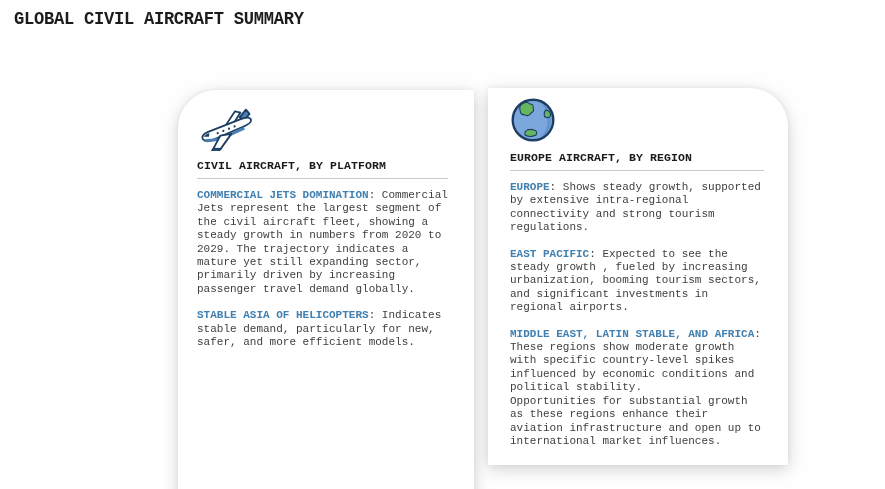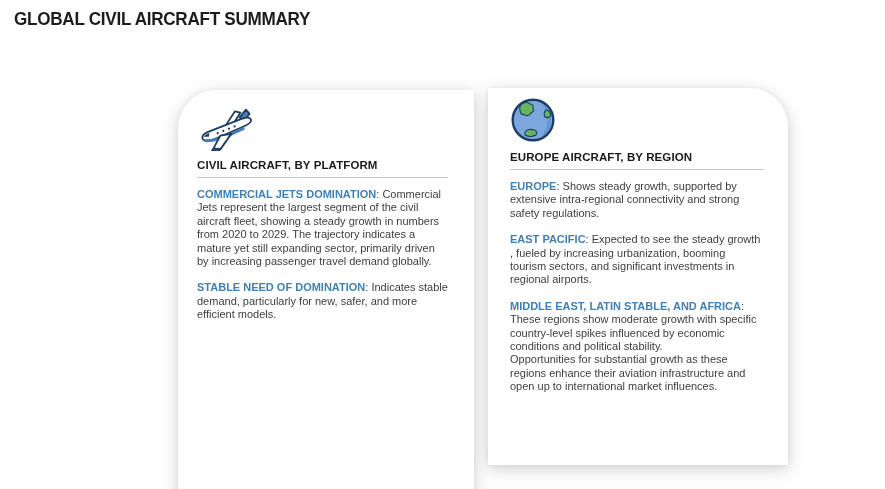--- a/index.html
+++ b/index.html
@@ -1,18 +1,18 @@
 <!DOCTYPE html>
 <html><head>
 <meta charset="utf-8">
 <style>
   html,body { margin:0; padding:0; background:#ffffff; }
   .stage {
     position:relative; width:885px; height:489px; background:#fefefe;
-    overflow:hidden; font-family:Liberation Sans, sans-serif;
+    overflow:hidden; font-family:Liberation Mono, monospace;
   }
   .page-title {
     position:absolute; left:14px; top:8px; margin:0;
     font-size:19px; font-weight:700; color:#1c1c1c;
     letter-spacing:-0.3px; white-space:nowrap;
     transform:scaleX(0.9); transform-origin:left center;
   }
   .card {
     position:absolute; background:#ffffff; box-sizing:border-box;
     box-shadow:0 4px 16px rgba(0,0,0,0.18), 0 0 5px rgba(0,0,0,0.05);
@@ -55,38 +55,38 @@
         </g>
       </svg>
     </span>
     <h2 class="card-title">CIVIL AIRCRAFT, BY PLATFORM</h2>
     <div class="divider"></div>
 
     <p class="section"><span class="sec-head" style="color:#4180b0">COMMERCIAL JETS DOMINATION</span><span>: </span><span class="sec-body">Commercial Jets represent the largest segment of the civil aircraft fleet, showing a steady growth in numbers from 2020 to 2029. The trajectory indicates a mature yet still expanding sector, primarily driven by increasing passenger travel demand globally.</span></p>
 
 
 
-    <p class="section"><span class="sec-head" style="color:#4180b0">STABLE NEED OF DOMINATION</span><span>: </span><span class="sec-body">Indicates stable demand, particularly for new, safer, and more efficient models.</span></p>
+    <p class="section"><span class="sec-head" style="color:#4180b0">STABLE ASIA OF HELICOPTERS</span><span>: </span><span class="sec-body">Indicates stable demand, particularly for new, safer, and more efficient models.</span></p>
   </section>
 
   <section class="card card-right">
     <span class="icon-wrap">
       <svg width="46" height="46" viewBox="0 0 46 46" aria-hidden="true">
         <circle cx="23" cy="23" r="20.3" fill="#7ba7dd" stroke="#1d3d63" stroke-width="2.4"></circle>
         <path d="M30 5 A20.3 20.3 0 0 1 30 41 A25 25 0 0 0 30 5 Z" fill="#6492cd"></path>
         <path d="M12 7 Q17 4 20 7 Q24 7 23 11 Q25 14 21 16 Q19 20 15 18 Q10 18 10 13 Q9 9 12 7 Z" fill="#66b55f" stroke="#1d3d63" stroke-width="1.1"></path>
         <path d="M36 13 Q41 14 40.5 19 Q38 22 34.5 19.5 Q33.5 15 36 13 Z" fill="#66b55f" stroke="#1d3d63" stroke-width="1.1"></path>
         <path d="M15 35 Q18 31 24 33 Q28 34 26 38 Q20 41 15 38 Z" fill="#66b55f" stroke="#1d3d63" stroke-width="1.1"></path>
       </svg>
     </span>
     <h2 class="card-title">EUROPE AIRCRAFT, BY REGION</h2>
     <div class="divider"></div>
 
 
-    <p class="section"><span class="sec-head" style="color:#4180b0">EUROPE</span><span>: </span><span class="sec-body">Shows steady growth, supported by extensive intra-regional connectivity and strong safety regulations.</span></p>
+    <p class="section"><span class="sec-head" style="color:#4180b0">EUROPE</span><span>: </span><span class="sec-body">Shows steady growth, supported by extensive intra-regional connectivity and strong tourism regulations.</span></p>
 
     <p class="section"><span class="sec-head" style="color:#4180b0">EAST PACIFIC</span><span>: </span><span class="sec-body">Expected to see the steady growth , fueled by increasing urbanization, booming tourism sectors, and significant investments in regional airports.</span></p>
 
     <p class="section"><span class="sec-head" style="color:#4180b0">MIDDLE EAST, LATIN STABLE, AND AFRICA</span><span>: </span><span class="sec-body">These regions show moderate growth with specific country-level spikes influenced by economic conditions and political stability.
 Opportunities for substantial growth as these regions enhance their aviation infrastructure and open up to international market influences.</span></p>
   </section>
 
 </div>
 
 </body></html>

